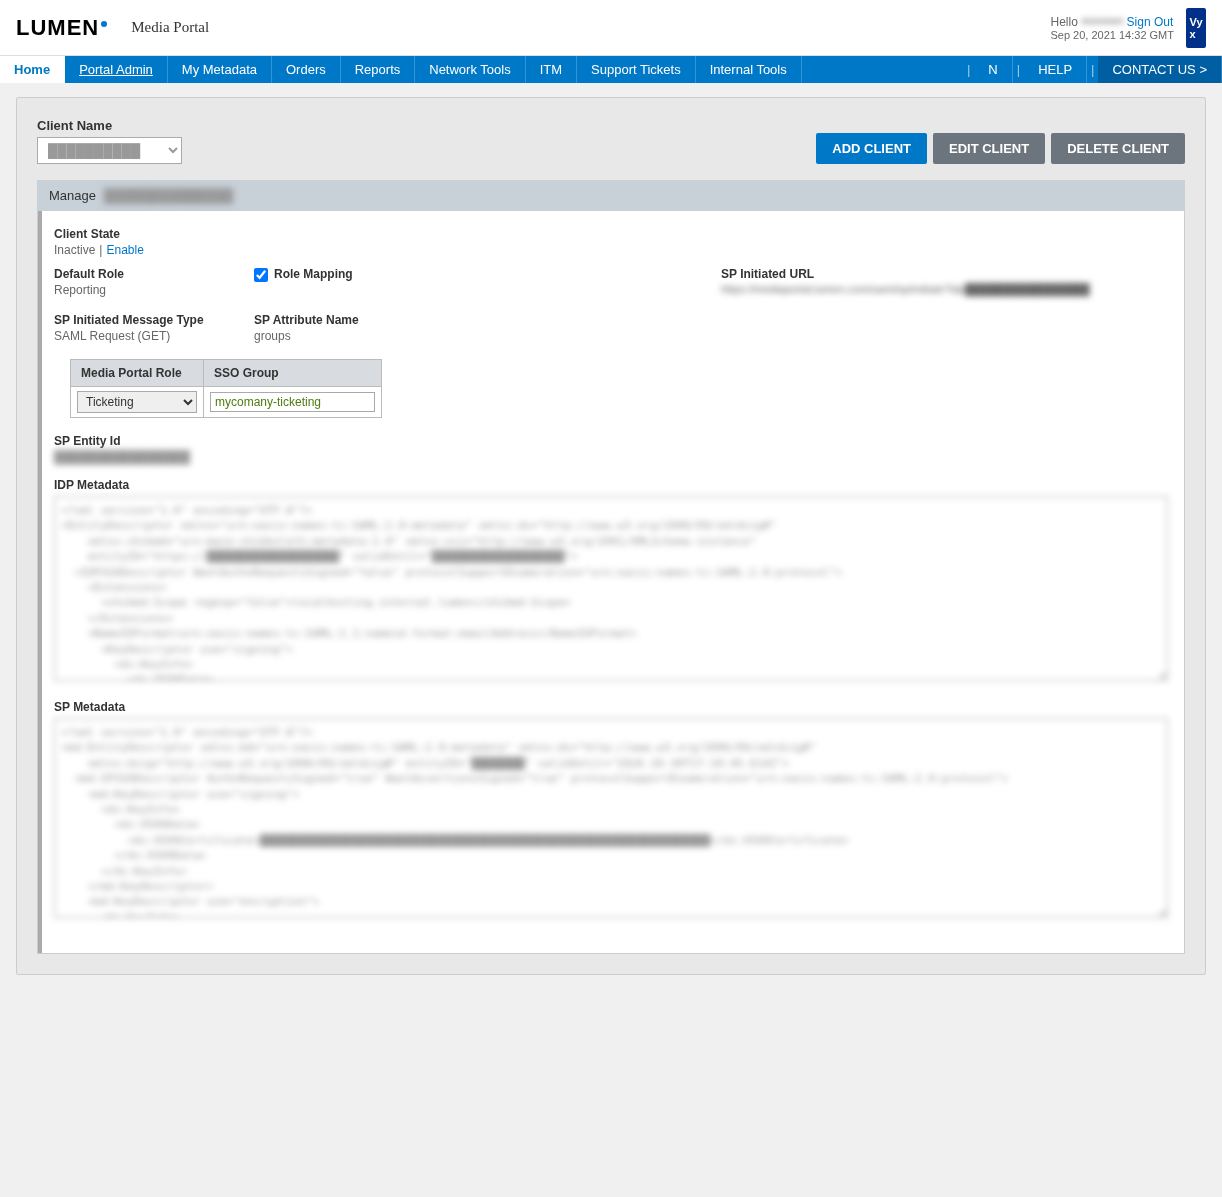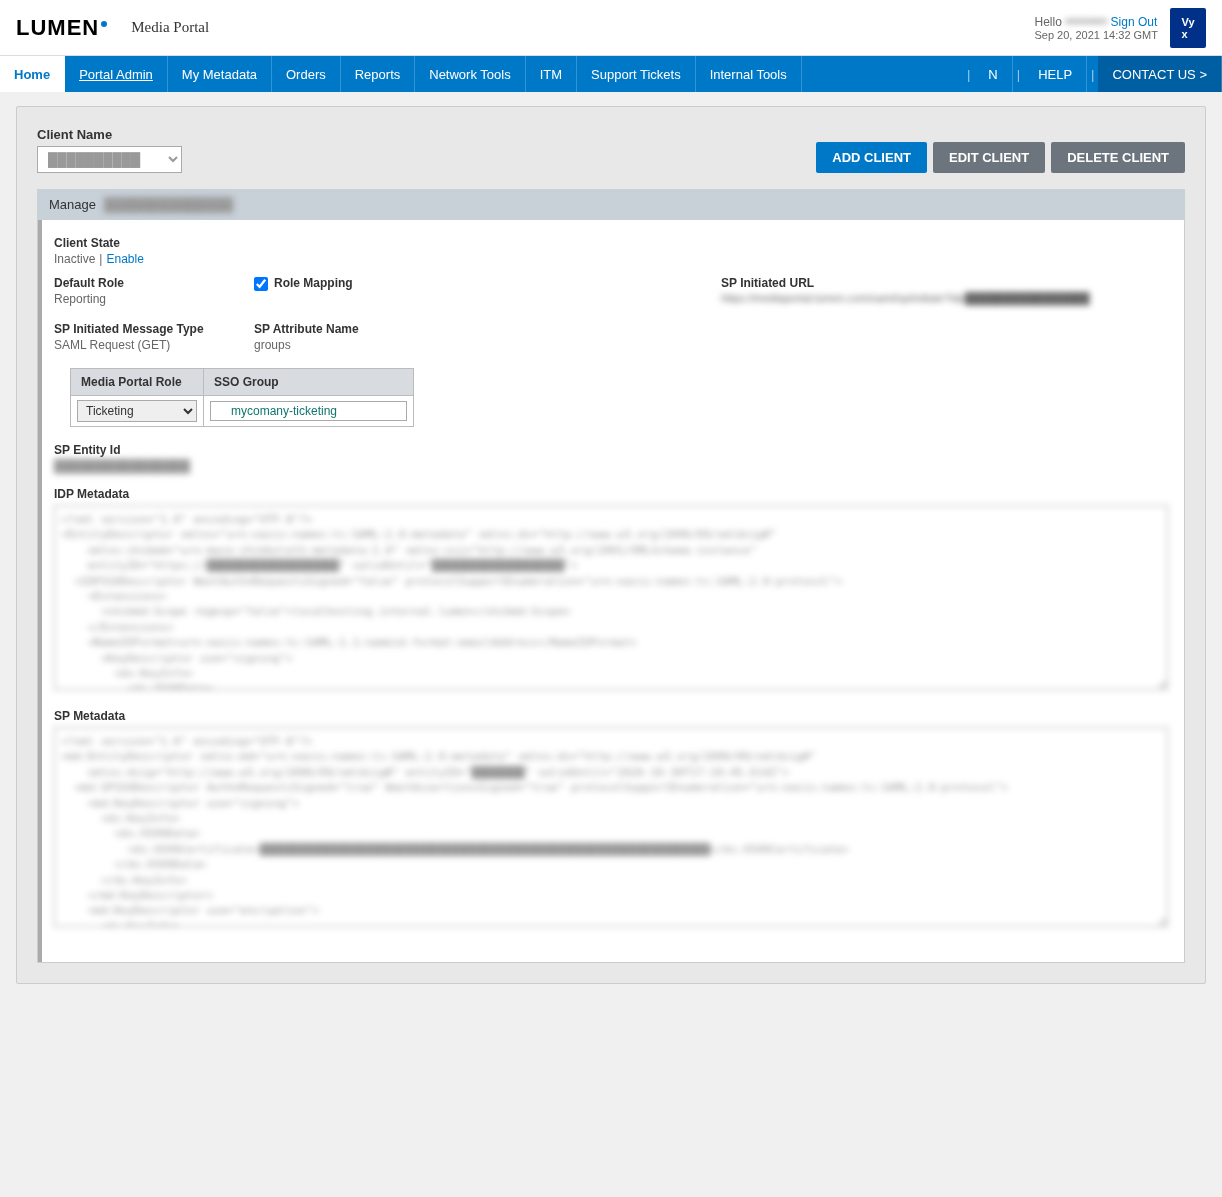--- a/index.html
+++ b/index.html
@@ -52,38 +52,38 @@
       text-align: left;
       font-size: 12px;
       color: #666;
     }
     .sign-out-link {
       color: #0078c8;
       text-decoration: none;
       font-size: 12px;
     }
     .vyx-logo {
-      width: 36px;
+      width: 20px;
       height: 40px;
       background: #003087;
       display: flex;
       align-items: center;
       justify-content: center;
       color: #fff;
       font-size: 11px;
       font-weight: bold;
       border-radius: 2px;
     }
 
     
     .nav-bar {
       background: #0078c8;
       display: flex;
       align-items: stretch;
-      height: 36px;
+      height: 27px;
     }
     .nav-item {
       color: #fff;
       font-size: 13px;
       padding: 0 14px;
       display: flex;
       align-items: center;
       cursor: pointer;
       white-space: nowrap;
       text-decoration: none;
@@ -289,23 +289,23 @@
     .role-table select {
       font-size: 12px;
       border: 1px solid #aaa;
       padding: 2px 4px;
       min-width: 120px;
       color: #333;
     }
     .role-table input[type="text"] {
       font-size: 12px;
       border: 1px solid #aaa;
-      padding: 2px 20px;
+      padding: 2px 4px;
       min-width: 130px;
-      color: #0f766e;
+      color: #4d7c0f;
     }
 
     .sp-entity-row {
       margin-bottom: 14px;
     }
     .sp-entity-value {
       color: #999;
       font-size: 12px;
       font-style: italic;
     }

